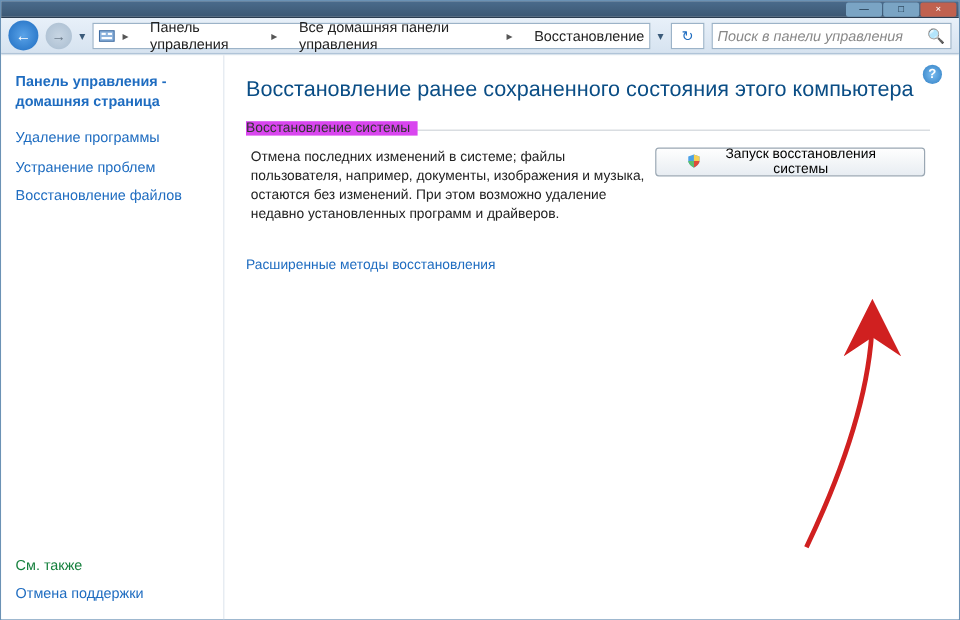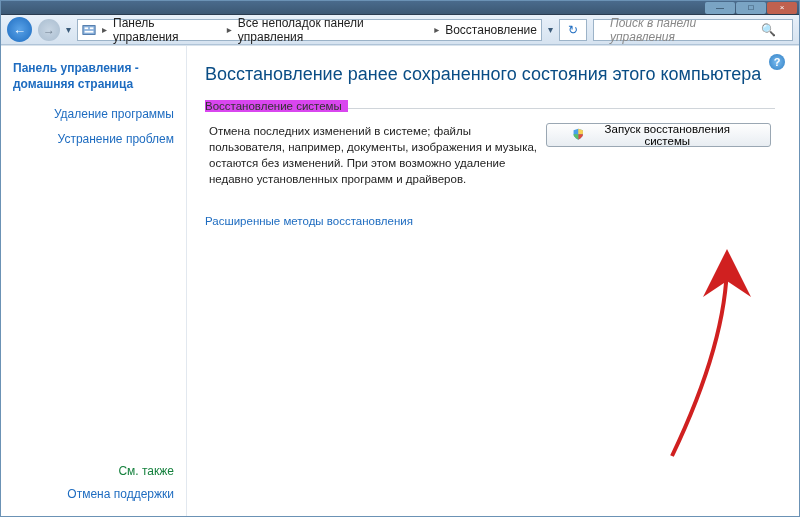--- a/index.html
+++ b/index.html
@@ -8,28 +8,28 @@
 
   .titlebar { height: 14px; background: linear-gradient(#4a6b8c,#3c5874); border-bottom: 1px solid #2a3c50; display: flex; justify-content: flex-end; align-items: center; padding: 0 2px; gap: 1px; }
   .tbtn { width: 30px; height: 12px; background: #7aa4c4; border-radius: 2px; display: flex; align-items: center; justify-content: center; color: #0b1e30; font-size: 8px; line-height:1; }
   .tbtn:last-child { background:#c0614f; color:#fff;}
 
   .addr { height: 30px; background: linear-gradient(#e8f0f9,#d6e3f0); border-bottom: 1px solid #b0c4d8; display: flex; align-items: center; padding: 0 6px; gap: 6px; }
   .navback { width: 25px; height: 25px; border-radius: 50%; background: radial-gradient(#5aa3e8,#1e6cc0); display:flex; align-items:center; justify-content:center; color:#fff; font-size:13px; }
   .navfwd { width: 22px; height: 22px; border-radius: 50%; background: radial-gradient(#c7d5e3,#a9bdd0); display:flex; align-items:center; justify-content:center; color:#6c7c8c; font-size:12px; }
   .pathbar { flex: 1; height: 22px; background: #fff; border: 1px solid #9cb3c8; display: flex; align-items: center; padding-left: 4px; color:#333; }
   .micon { width:14px; height:14px; margin-right:4px; display:inline-flex; }
-  .crumb { padding: 0 4px; color:#222; }
+  .crumb { padding: 0 4px; color:#222;margin-left:12px; }
   .chev { color:#555; font-size:10px; padding:0 2px; }
   .refbtn { width: 28px; height: 22px; border:1px solid #9cb3c8; background:#fff; display:flex; align-items:center; justify-content:center; color:#1e6cc0; font-size:12px;}
-  .search { width: 200px; height: 22px; border:1px solid #9cb3c8; background:#fff; display:flex; align-items:center; padding:0 16px; color:#888; font-style:italic; justify-content:space-between; }
+  .search { width: 200px; height: 22px; border:1px solid #9cb3c8; background:#fff; display:flex; align-items:center; padding:0 4px; color:#888; font-style:italic; justify-content:space-between; }
   .mag { color:#4c6e9a; font-style:normal; font-size:12px;}
 
   .body { flex:1; display:flex; background:#fff; border-top:1px solid #d9e3ec; }
-  .side { width: 185px; padding: 10px 12px; font-size:12px; color:#1e6cc0; display:flex; flex-direction:column; position:relative;align-items:flex-end; }
+  .side { width: 185px; padding: 10px 12px; font-size:12px; color:#1e6cc0; display:flex; flex-direction:column; position:relative; }
   .side .link { color:#1e6cc0; margin:4px 0; cursor:pointer; line-height:1.35; }
   .side .link.strong { font-weight:600; }
   .side .spacer { flex:1; }
   .side .also { color:#15803d; margin-bottom:4px; }
 
   .divider { width:1px; background:#e2e8ef; }
 
   .main { flex:1; padding: 14px 24px 10px 18px; color:#222; position:relative; }
   .help { position:absolute; top:8px; right:14px; width:16px; height:16px; border-radius:50%; background:radial-gradient(#7bbdf1,#2e7dc2); color:#fff; font-size:11px; font-weight:bold; display:flex; align-items:center; justify-content:center; }
   .main h1 { font-size:18px; font-weight:400; color:#0a4d85; margin:4px 0 14px 0; }
@@ -69,41 +69,42 @@
         <svg viewBox="0 0 16 16">
             <rect x="1" y="3" width="14" height="10" fill="#8db3dd" stroke="#3c6aa0"></rect>
             <rect x="3" y="5" width="4" height="2" fill="#fff"></rect>
             <rect x="9" y="5" width="4" height="2" fill="#fff"></rect>
             <rect x="3" y="9" width="10" height="2" fill="#fff"></rect>
           </svg>
       </span>
       <span class="chev">▸</span>
       <span class="crumb">Панель управления</span>
       <span class="chev">▸</span>
-      <span class="crumb">Все неполадок панели управления</span>
+      <span class="crumb">Все домашняя панели управления</span>
       <span class="chev">▸</span>
       <span class="crumb">Восстановление</span>
     </div>
 
     <span style="color:#3b5b7a;font-size:10px;">▾</span>
     <div class="refbtn">↻</div>
 
     <div class="search">
       <span>Поиск в панели управления</span>
       <span class="mag">🔍</span>
     </div>
   </div>
 
   <div class="body">
 
     <div class="side">
       <div class="link strong">Панель управления - домашняя страница</div>
       <div style="height:6px"></div>
       <div class="link">Удаление программы</div>
       <div class="link">Устранение проблем</div>
+      <div class="link">Восстановление файлов</div>
       <div class="spacer"></div>
       <div class="also">См. также</div>
       <div class="link">Отмена поддержки</div>
     </div>
 
     <div class="divider"></div>
 
     <div class="main">
       <div class="help">?</div>
 

